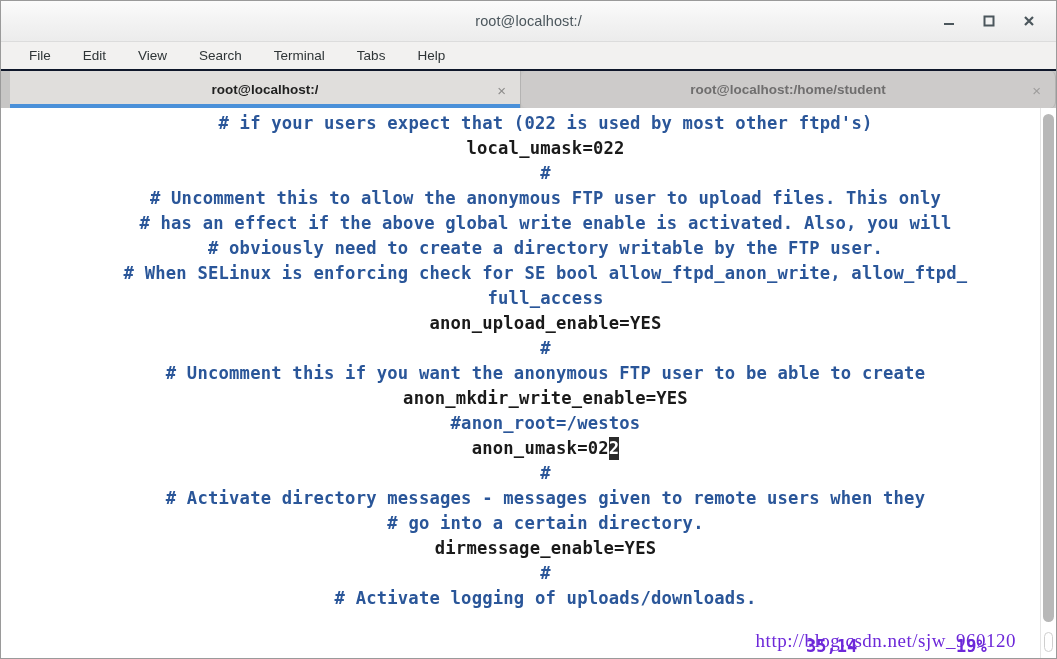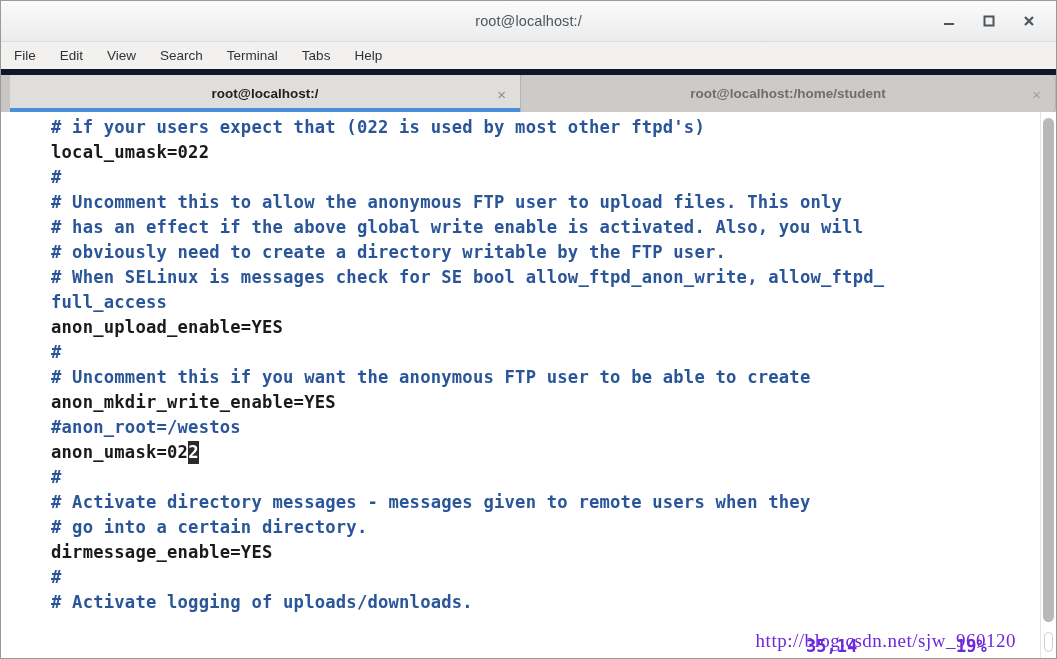--- a/index.html
+++ b/index.html
@@ -16,20 +16,21 @@
 
   .window {
     width: 1057px;
     height: 659px;
     position: relative;
     display: flex;
     flex-direction: column;
     background: #ffffff;
     box-sizing: border-box;
     border: 1px solid #9a9a9a;
+    text-align: center;
   }
 
   
   .titlebar {
     height: 40px;
     flex: 0 0 40px;
     background: linear-gradient(to bottom, #fbfbfb 0%, #f2f2f2 55%, #ececec 100%);
     border-bottom: 1px solid #dcdcdc;
     position: relative;
     display: flex;
@@ -62,25 +63,25 @@
     color: #4b565c;
     cursor: default;
   }
   .wbtn svg { display:block; }
 
   
   .menubar {
     height: 27px;
     flex: 0 0 27px;
     background: #f2f1f0;
-    border-bottom: 6px solid #0f172a;
-    display: flex;
-    align-items: center;
-    padding-left: 3px;
-    gap: 4px;
+    border-bottom: 2px solid #0f172a;
+    display: flex;
+    align-items: center;
+    padding-left: 18px;
+    gap: 12px;
   }
   .menu-item {
     font-size: 13.5px;
     color: #2e3436;
     padding: 2px 10px;
     cursor: default;
     user-select: none;
     white-space: nowrap;
   }
 
@@ -297,21 +298,21 @@
 
   <div class="term-wrap">
     <div class="term" id="term">
 
       <div class="tline c-comment"># if your users expect that (022 is used by most other ftpd's)</div>
         <div class="tline c-code">local_umask=022</div>
         <div class="tline c-comment">#</div>
         <div class="tline c-comment"># Uncomment this to allow the anonymous FTP user to upload files. This only</div>
         <div class="tline c-comment"># has an effect if the above global write enable is activated. Also, you will</div>
         <div class="tline c-comment"># obviously need to create a directory writable by the FTP user.</div>
-        <div class="tline c-comment"># When SELinux is messages check for SE bool allow_ftpd_anon_write, allow_ftpd_</div>
+        <div class="tline c-comment"># When SELinux is enforcing check for SE bool allow_ftpd_anon_write, allow_ftpd_</div>
         <div class="tline c-comment">full_access</div>
         <div class="tline c-code">anon_upload_enable=YES</div>
         <div class="tline c-comment">#</div>
         <div class="tline c-comment"># Uncomment this if you want the anonymous FTP user to be able to create</div>
         <div class="tline c-code">anon_mkdir_write_enable=YES</div>
         <div class="tline c-comment">#anon_root=/westos</div>
         <div class="tline c-code">anon_umask=02<span class="cursor-blk">2</span></div>
         <div class="tline c-comment">#</div>
         <div class="tline c-comment"># Activate directory messages - messages given to remote users when they</div>
         <div class="tline c-comment"># go into a certain directory.</div>

